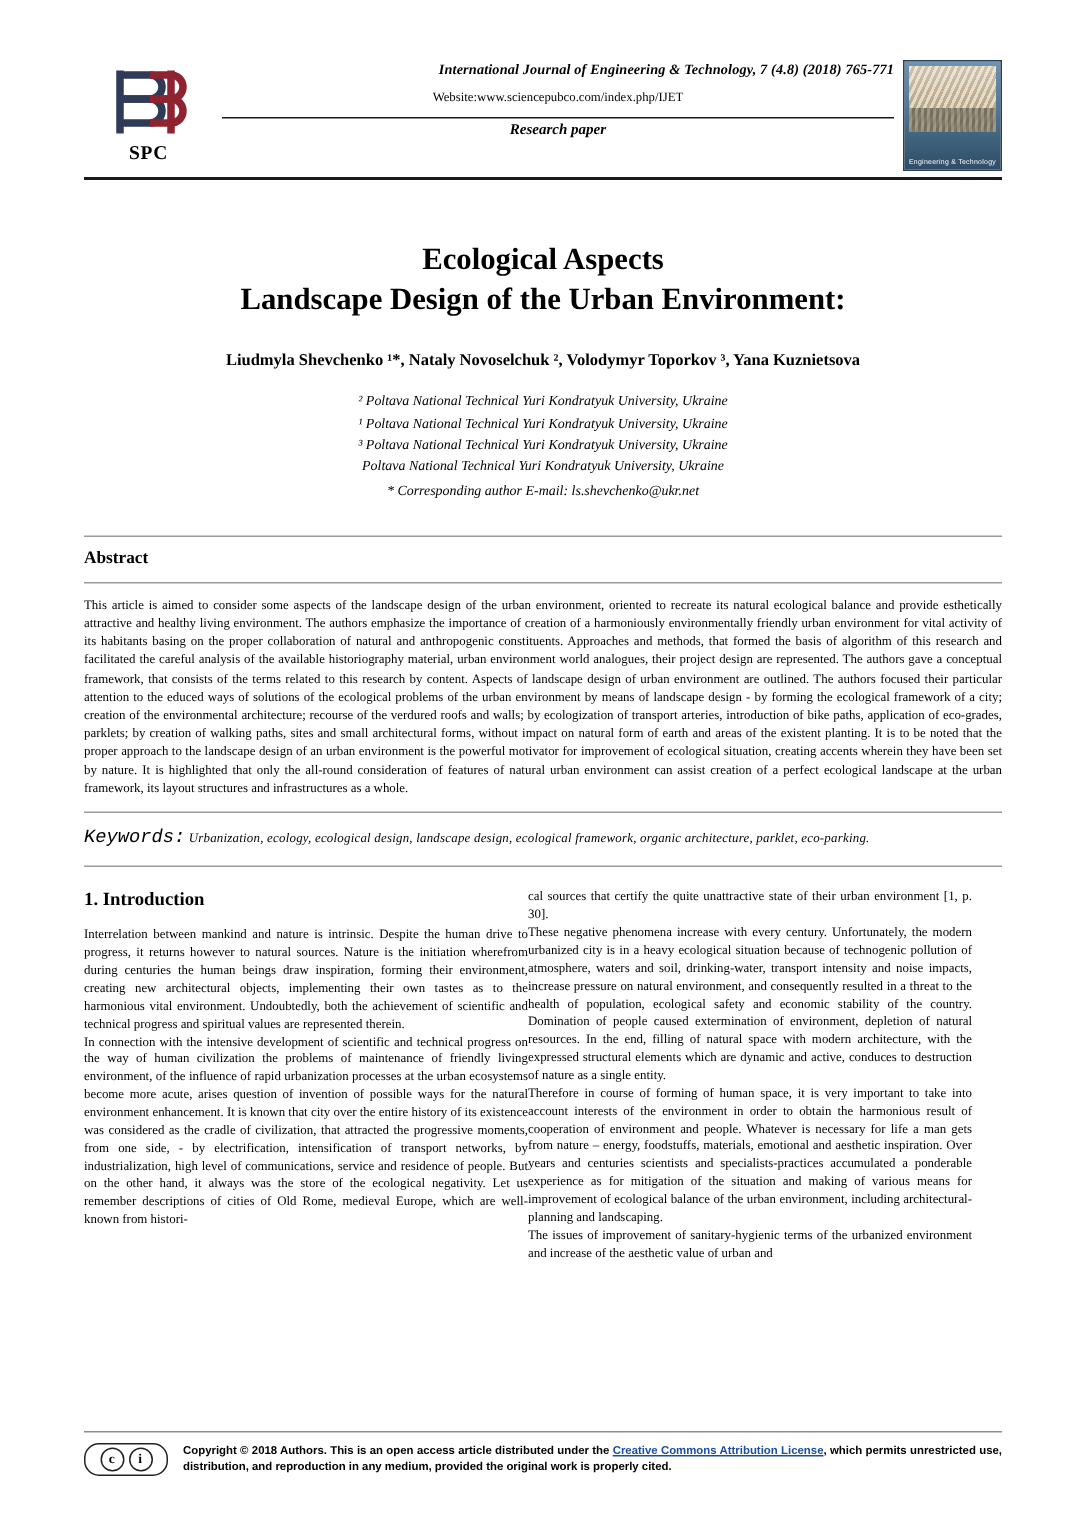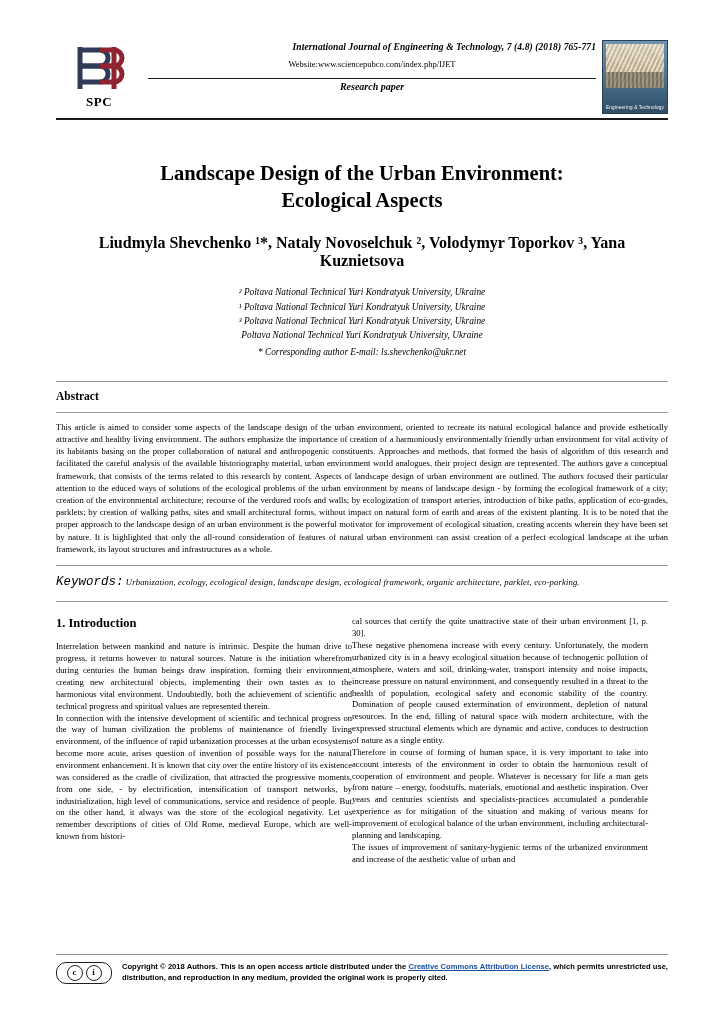--- a/index.html
+++ b/index.html
@@ -120,21 +120,21 @@
     text-align: center;
     margin-top: 40px;
   }
   .article-title {
     font-size: 20.5px;
     font-weight: bold;
     line-height: 1.32;
   }
   .authors {
     margin-top: 20px;
-    font-size: 16px;
+    font-size: 11px;
     font-weight: bold;
   }
   .affils {
     margin-top: 15px;
     font-size: 9.3px;
     font-style: italic;
     line-height: 1.55;
   }
   .corresp {
     font-size: 9.3px;
@@ -274,22 +274,22 @@
     </div>
 
     <div class="cover-box">
       <div class="cover-photo"></div>
       <div class="cover-caption">Engineering &amp; Technology</div>
     </div>
   </div>
 
   <div class="title-block">
     <div class="article-title">
+      <div>Ecological Aspects</div>
       <div>Landscape Design of the Urban Environment:</div>
-      <div>Ecological Aspects</div>
     </div>
     <div class="authors">Liudmyla Shevchenko ¹*, Nataly Novoselchuk ², Volodymyr Toporkov ³, Yana Kuznietsova</div>
     <div class="affils">
       <div>² Poltava National Technical Yuri Kondratyuk University, Ukraine</div>
       <div>¹ Poltava National Technical Yuri Kondratyuk University, Ukraine</div>
       <div>³ Poltava National Technical Yuri Kondratyuk University, Ukraine</div>
       <div>Poltava National Technical Yuri Kondratyuk University, Ukraine</div>
     </div>
     <div class="corresp">* Corresponding author E-mail: ls.shevchenko@ukr.net</div>
   </div>

